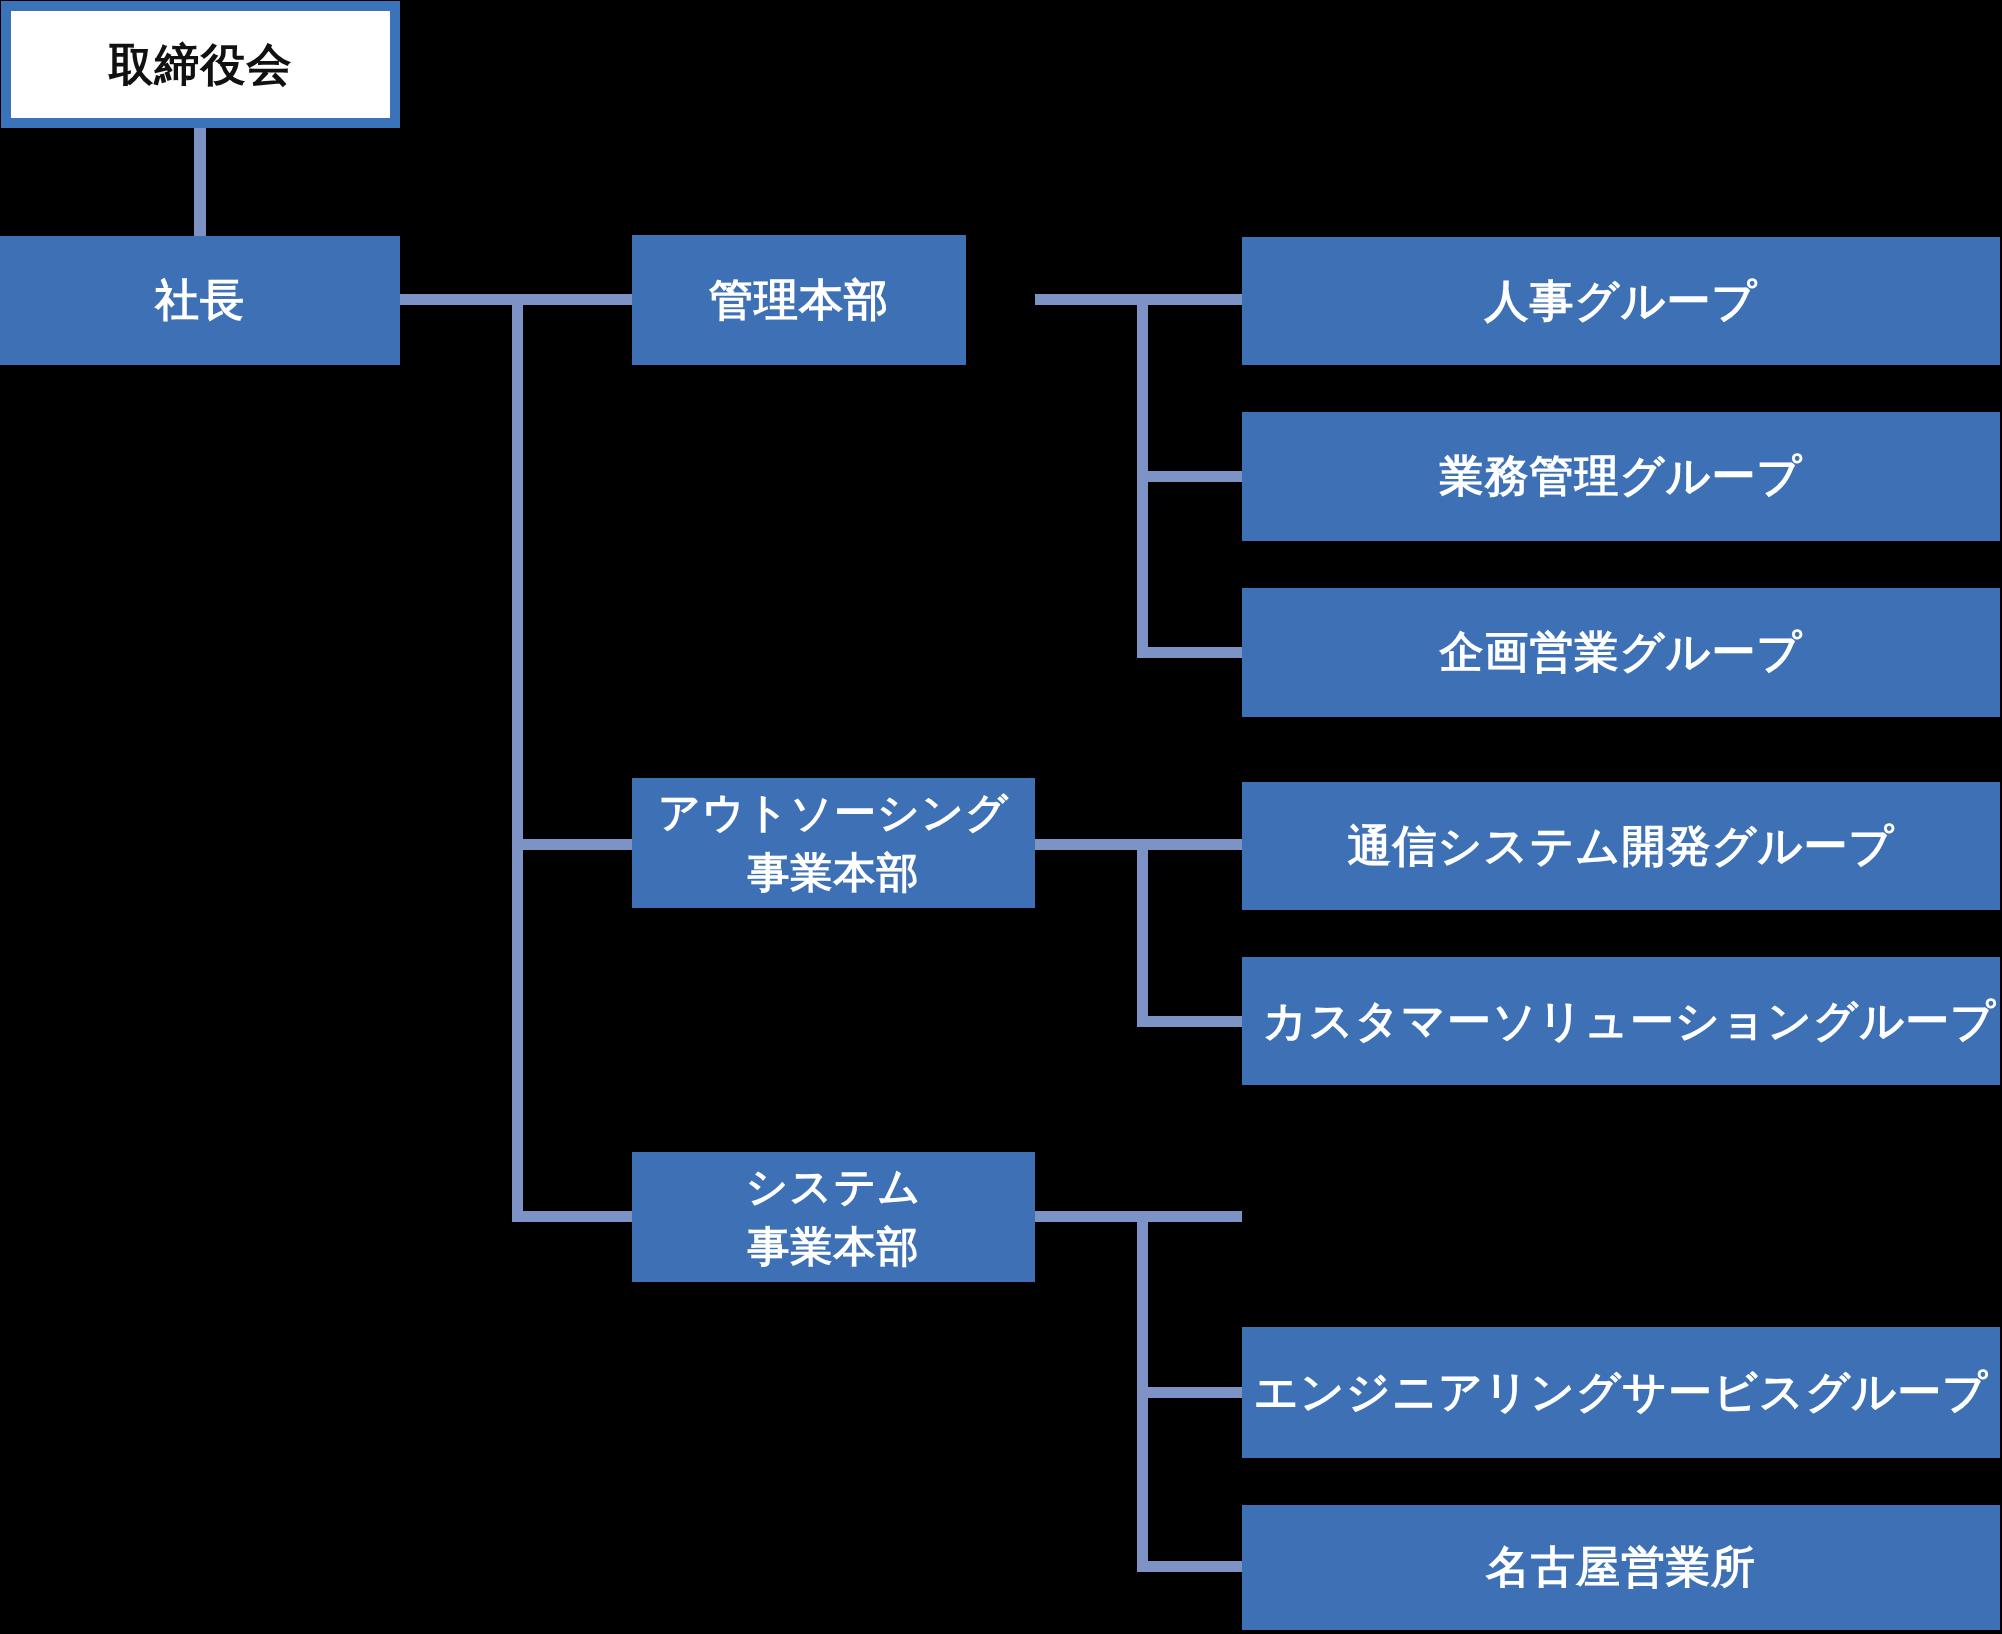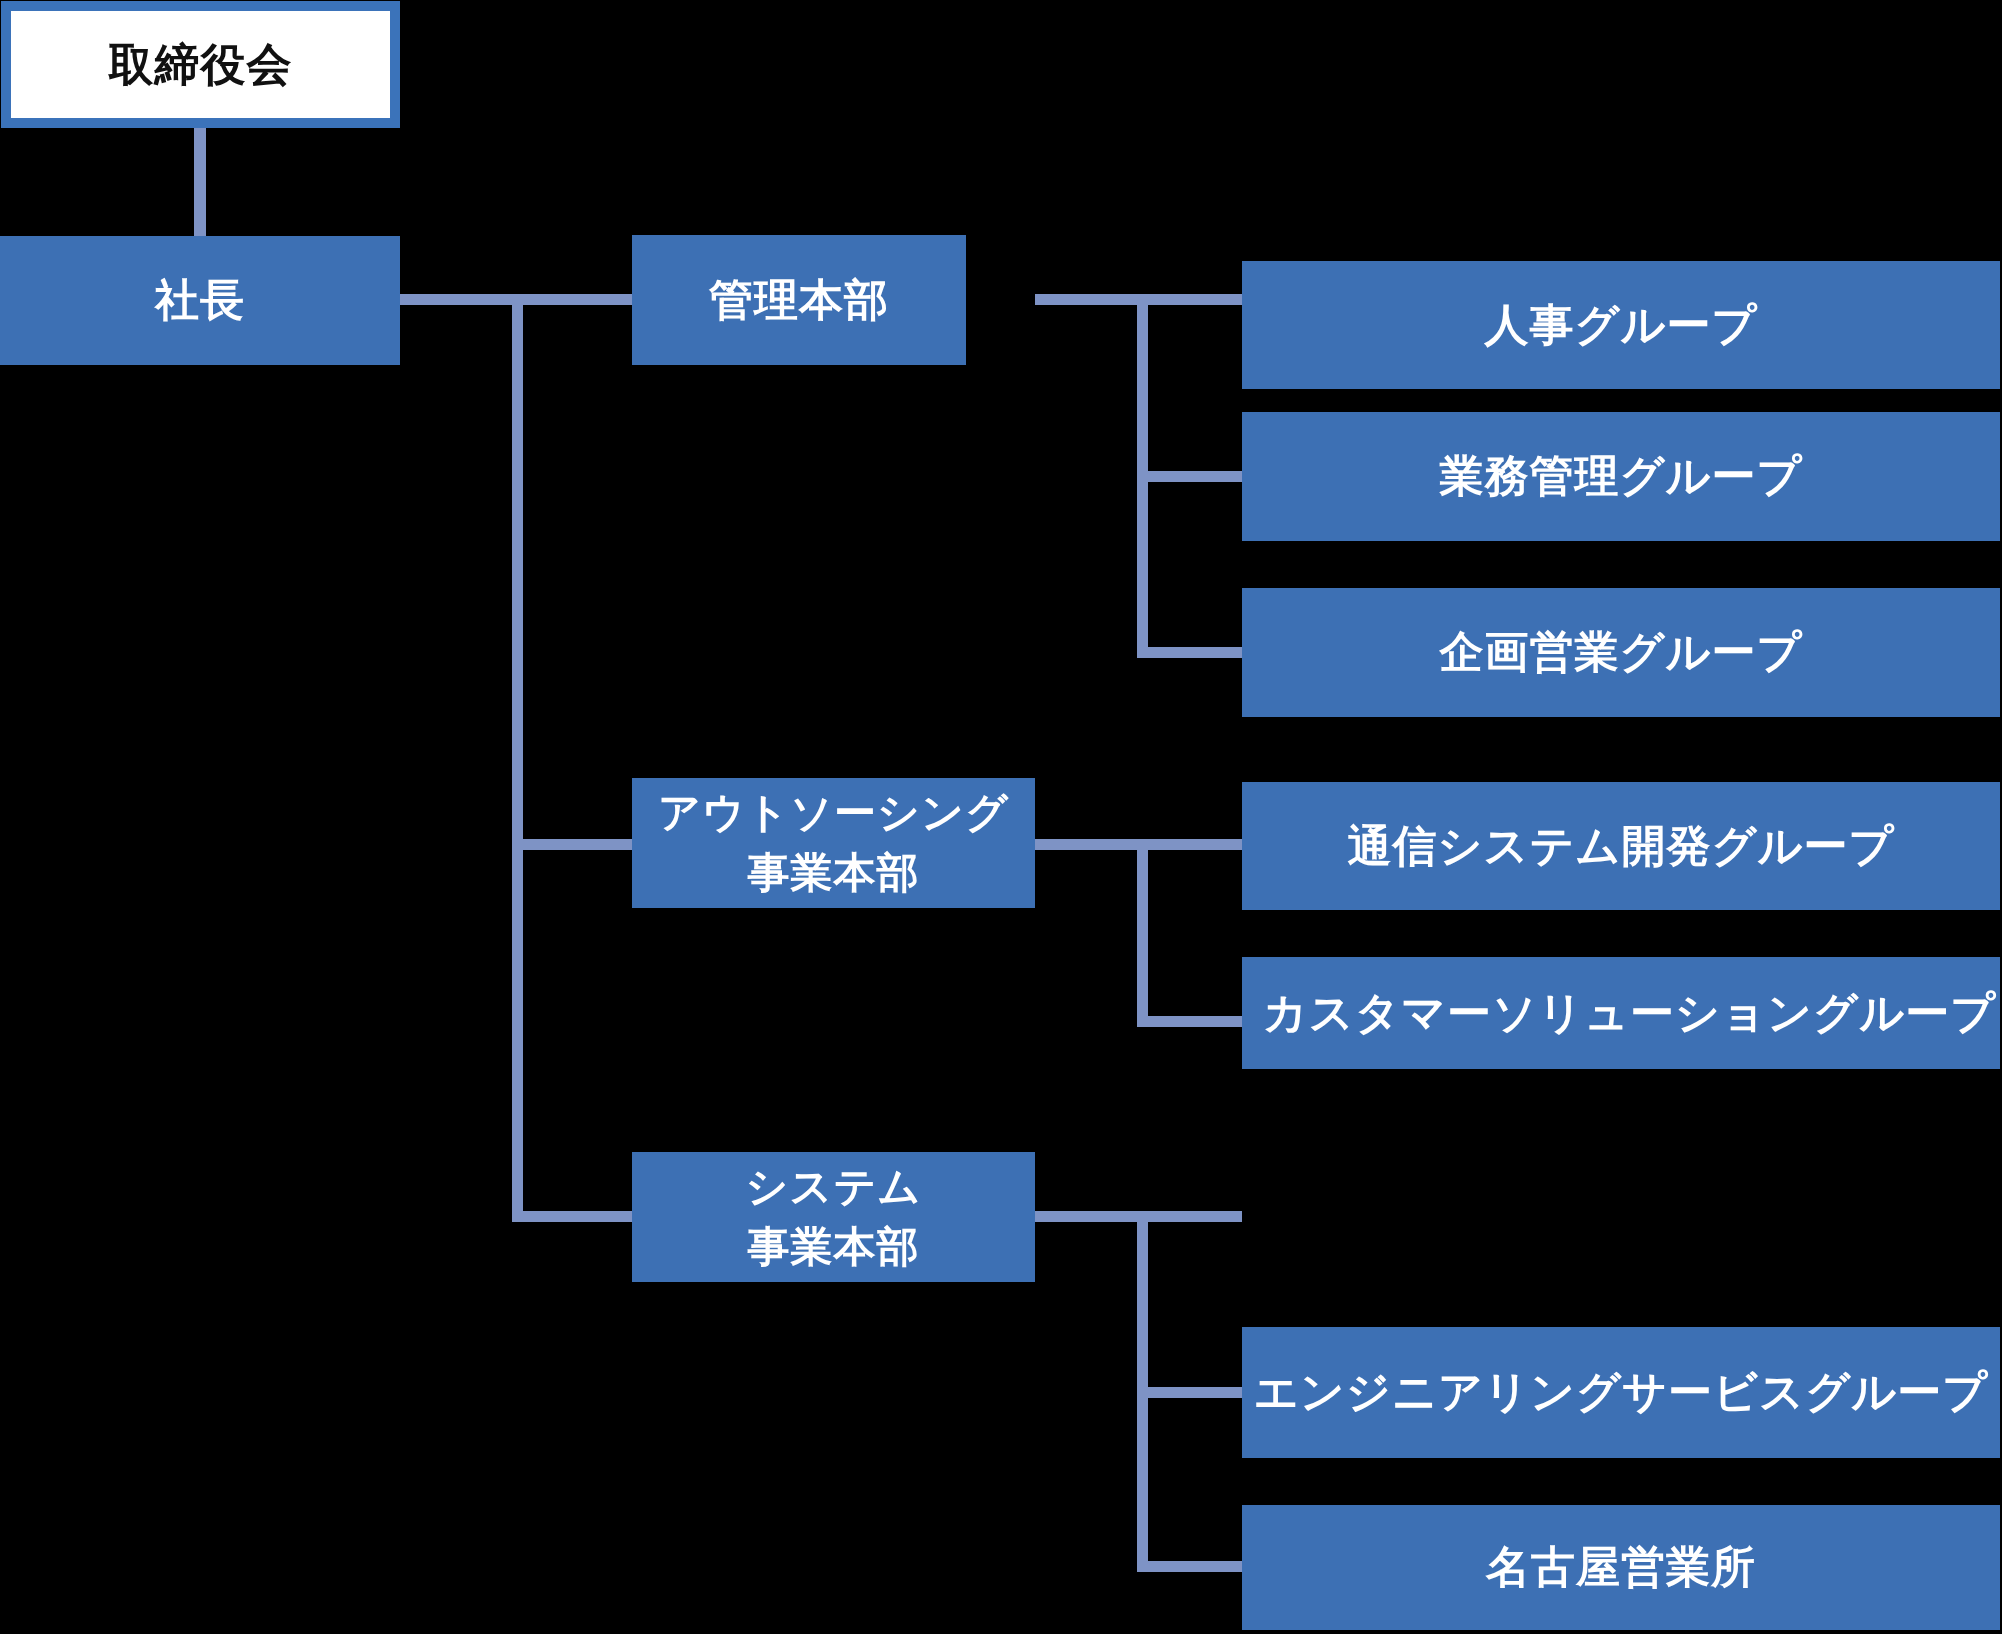--- a/index.html
+++ b/index.html
@@ -83,37 +83,37 @@
   <div class="box two-line" style="left:632px; top:778px; width:403px; height:130px;">
     <span>アウトソーシング</span>
     <span>事業本部</span>
   </div>
 
   <div class="box two-line" style="left:632px; top:1152px; width:403px; height:130px;">
     <span>システム</span>
     <span>事業本部</span>
   </div>
 
-  <div class="box" style="left:1242px; top:237px; width:758px; height:128px;margin-top:24px;">
+  <div class="box" style="left:1242px; top:237px; width:758px; height:128px;">
     <span>人事グループ</span>
   </div>
 
   <div class="box" style="left:1242px; top:412px; width:758px; height:129px;">
     <span>業務管理グループ</span>
   </div>
 
   <div class="box" style="left:1242px; top:588px; width:758px; height:129px;">
     <span>企画営業グループ</span>
   </div>
 
   <div class="box" style="left:1242px; top:782px; width:758px; height:128px;">
     <span>通信システム開発グループ</span>
   </div>
 
-  <div class="box" style="left:1242px; top:957px; width:758px; height:112px;padding-left:17px;">
+  <div class="box" style="left:1242px; top:957px; width:758px; height:128px;padding-left:17px;">
     <span>カスタマーソリューショングループ</span>
   </div>
 
 
   <div class="box" style="left:1242px; top:1327px; width:758px; height:131px;">
     <span>エンジニアリングサービスグループ</span>
   </div>
 
   <div class="box" style="left:1242px; top:1505px; width:758px; height:125px;">
     <span>名古屋営業所</span>

